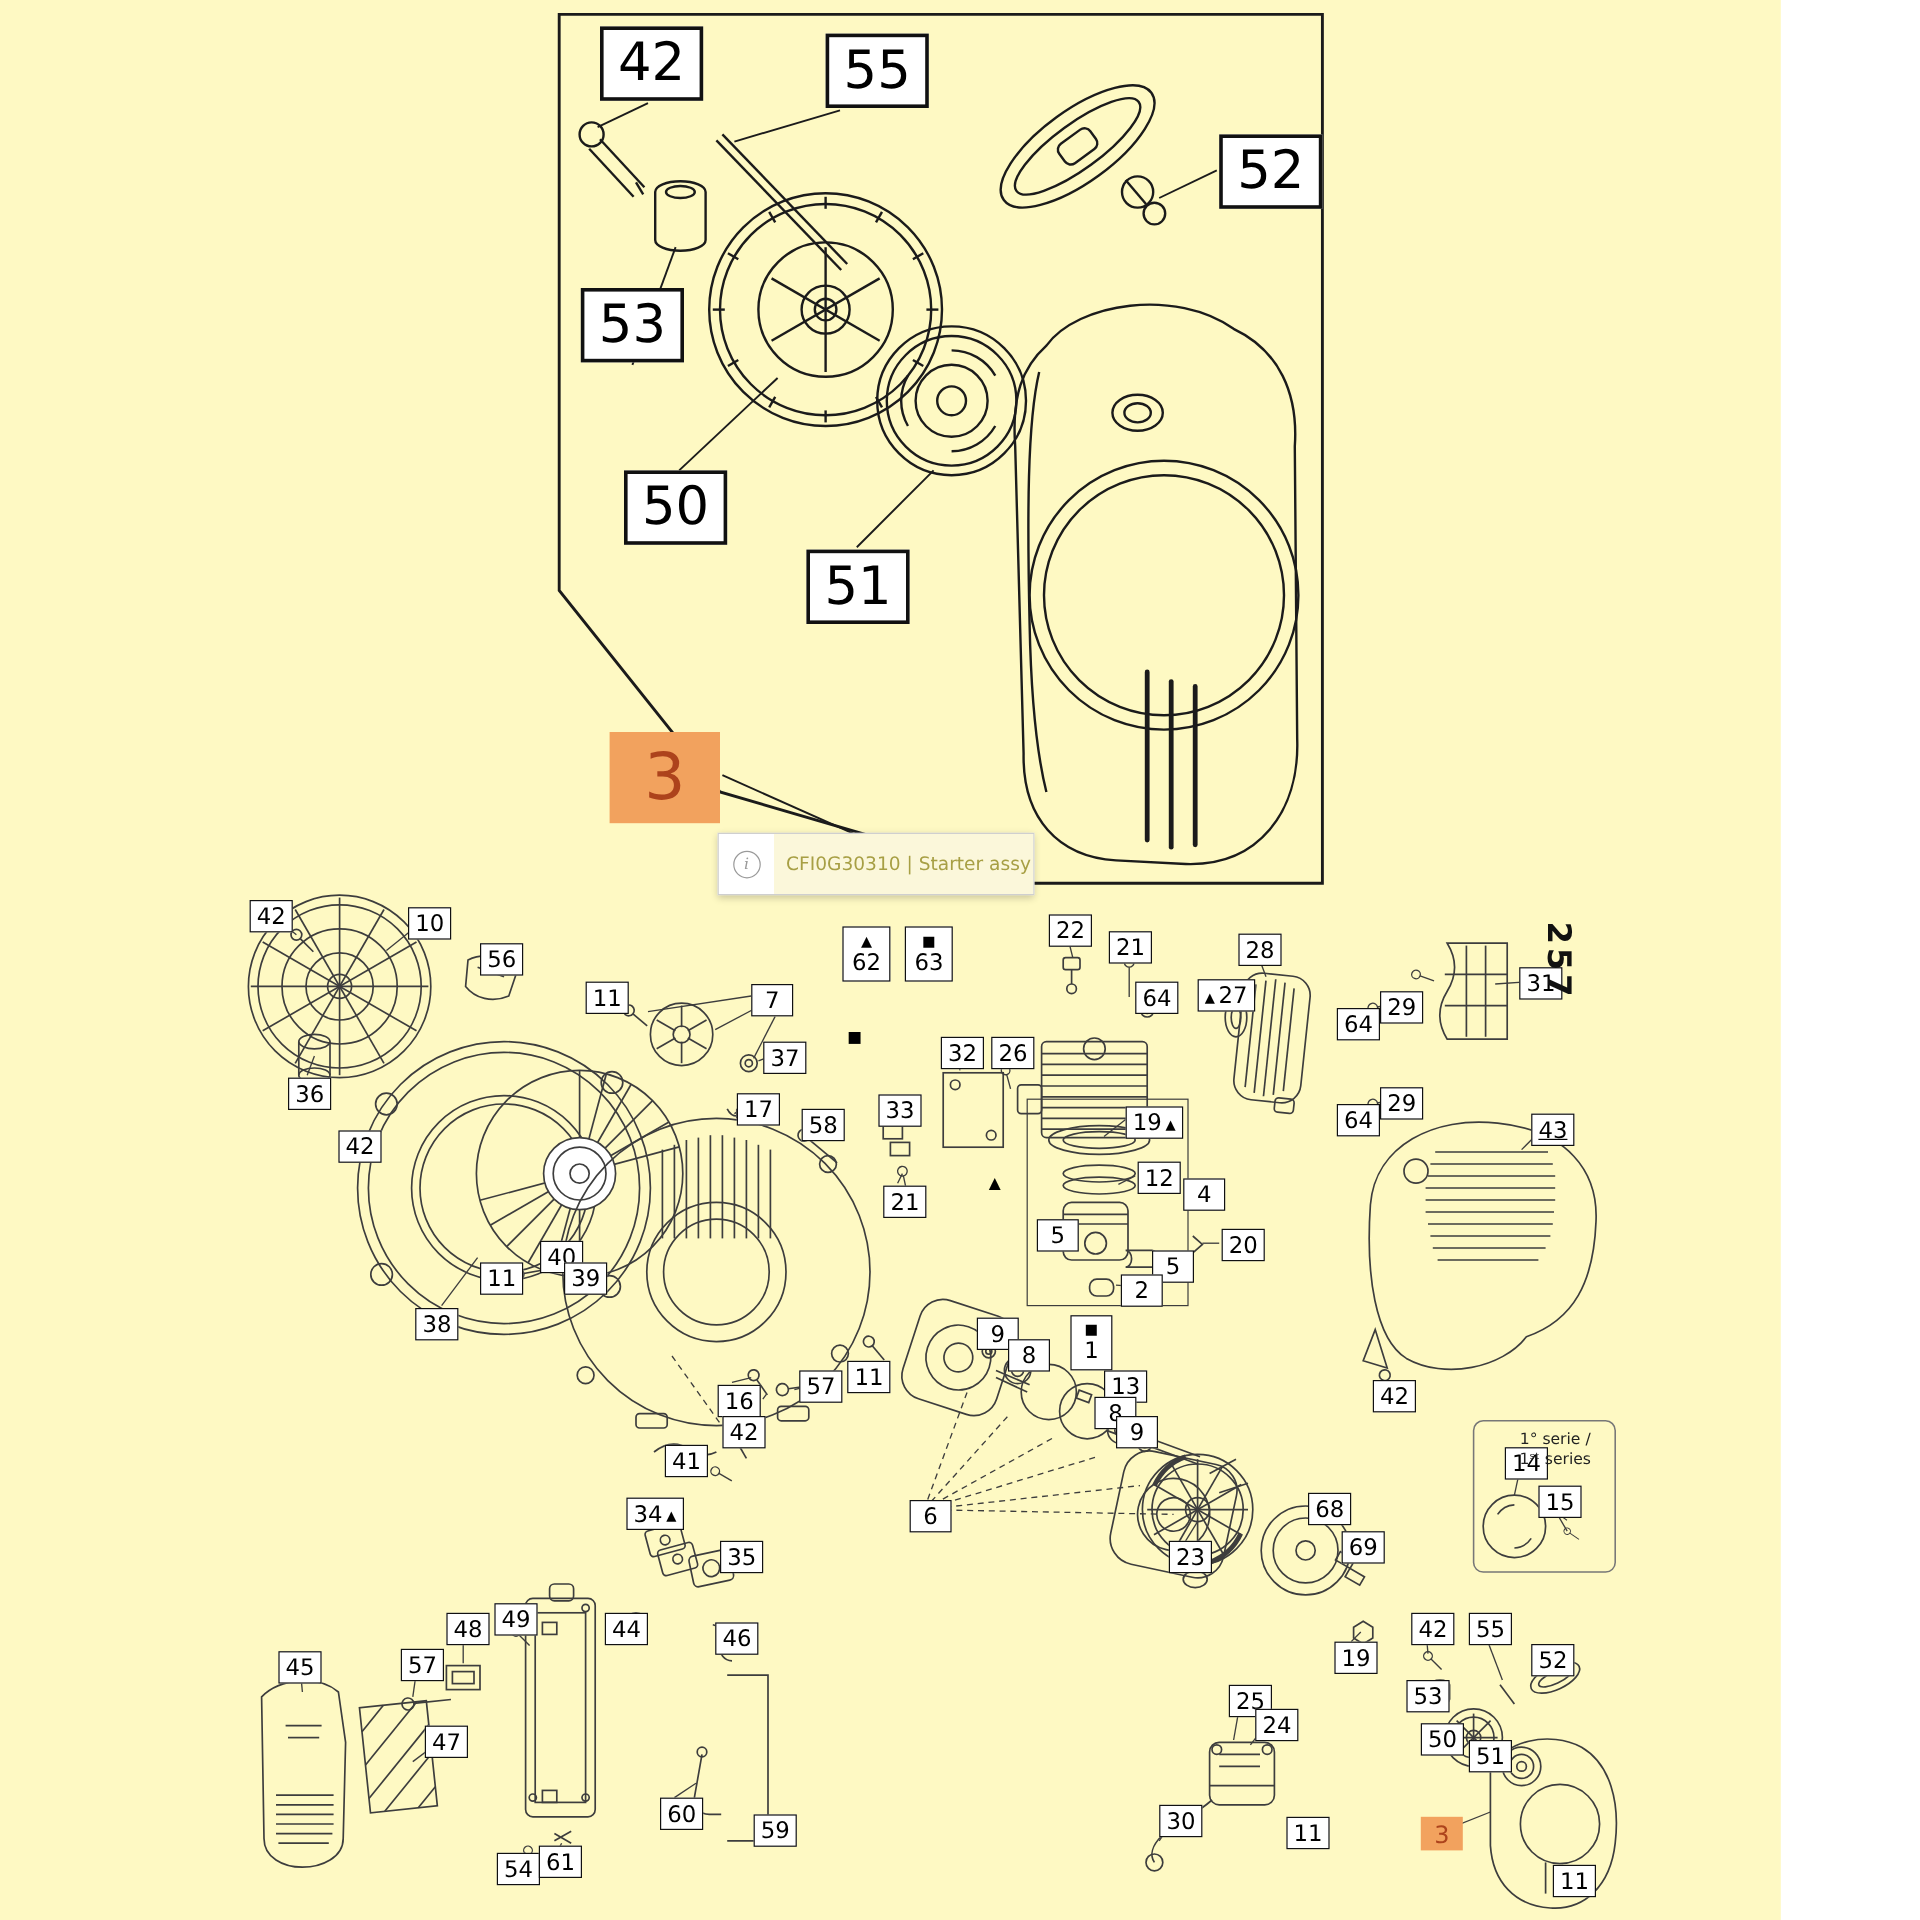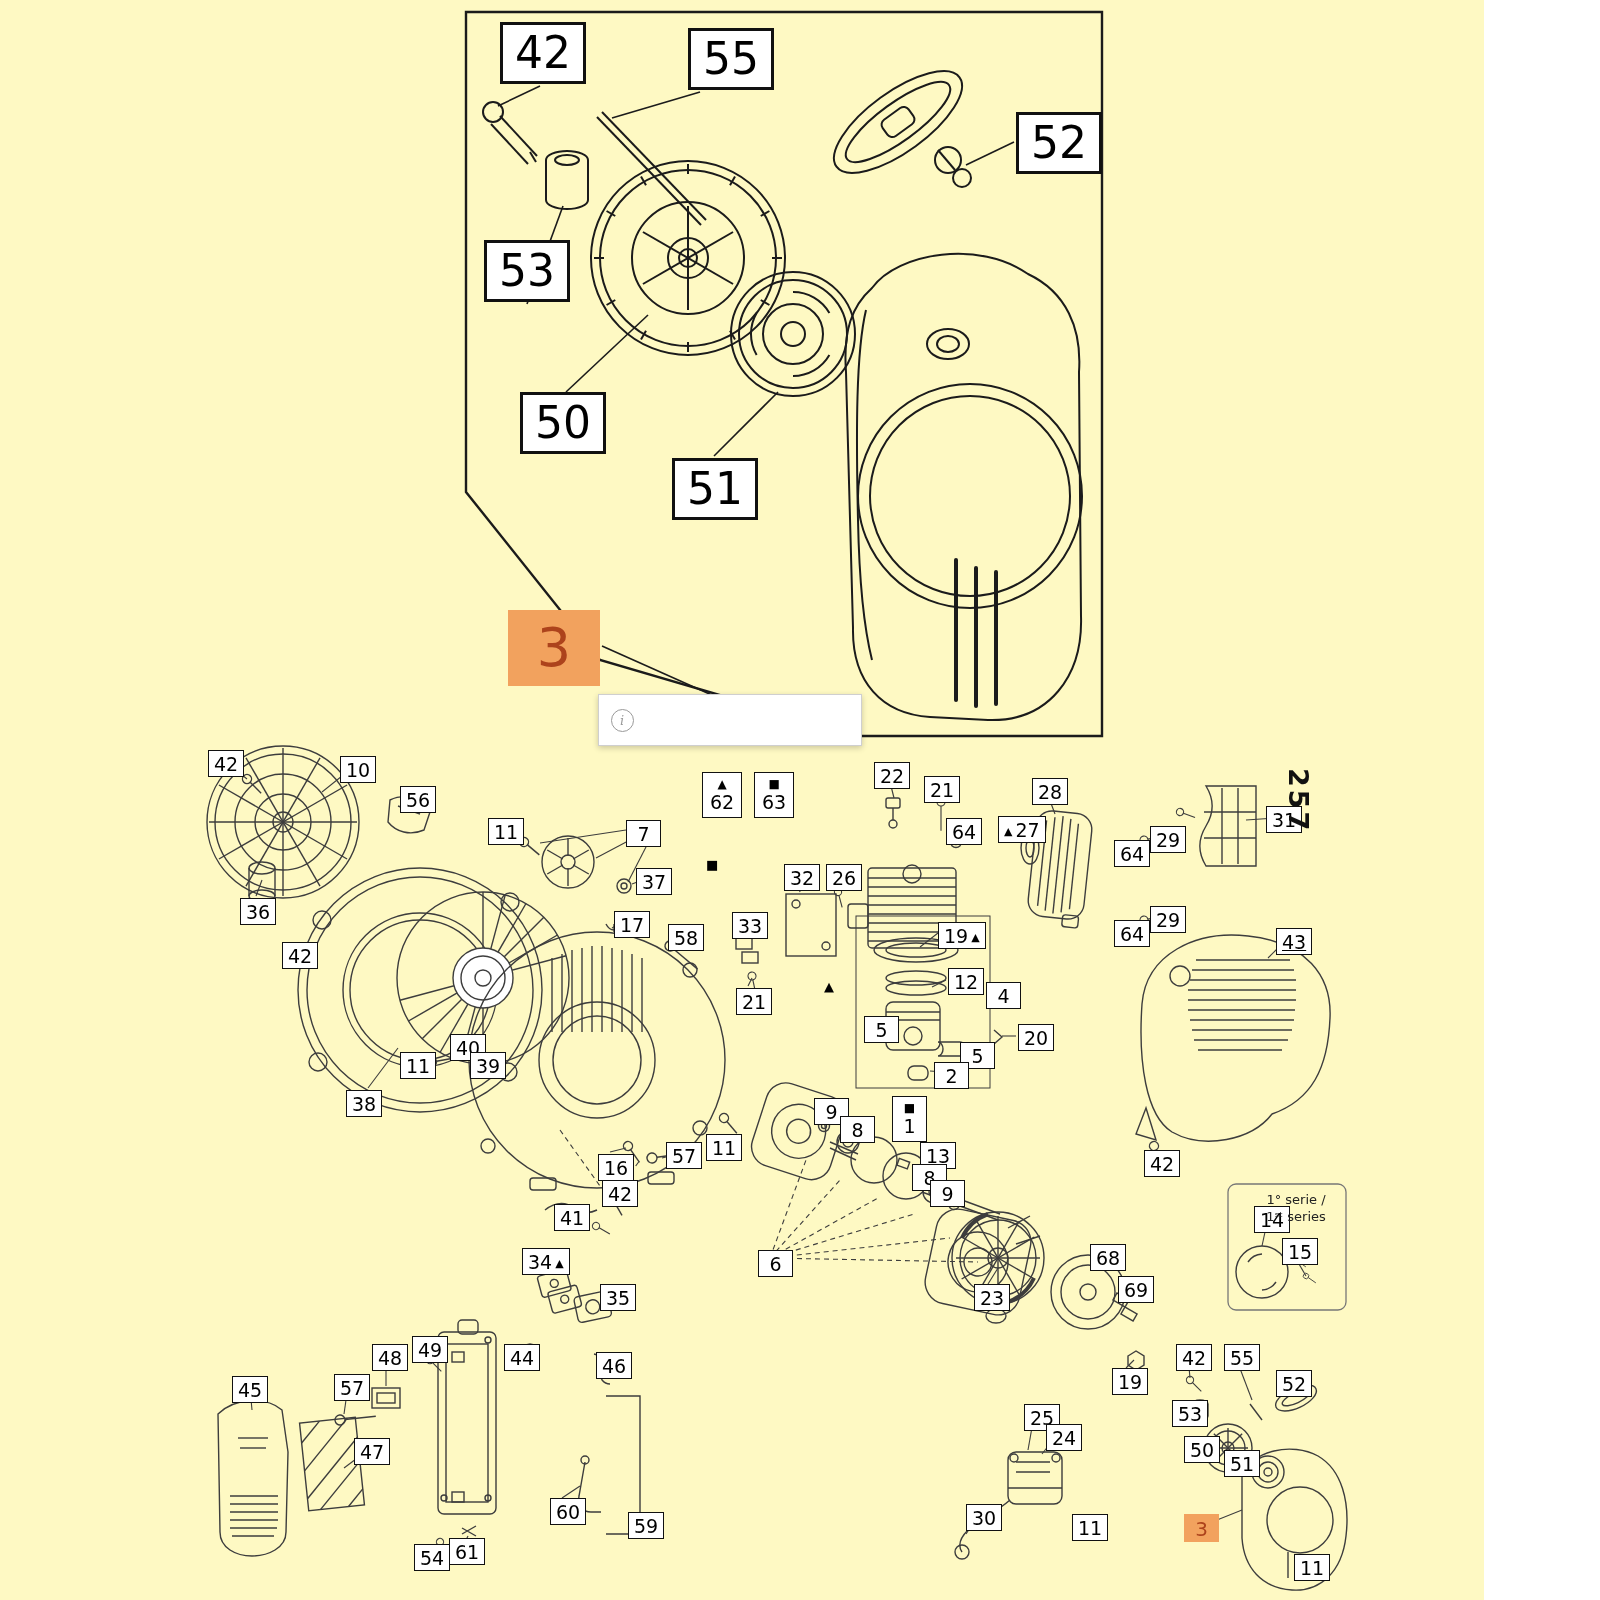--- a/index.html
+++ b/index.html
@@ -631,20 +631,21 @@
       <div class="lbl hl-sm" style="left: 1184px; top: 1514px;">3</div>
       <div class="lbl sm" style="left: 1294px; top: 1554px;">11</div>
       <div class="lbl mk" style="left: 706px; top: 858px;">■</div>
       <div class="lbl mk" style="left: 824px; top: 980px;">▲</div>
     </div>
 
   <div class="tooltip">
     <span class="tip-icon-wrap">
       <span class="tip-icon">i</span>
     </span>
+    <span class="tip-text">CFI0G30310 | Starter assy</span>
   </div>
 
   <div class="pagenum">257</div>
 
   <div class="series">1° serie /
 1ˢᵗ series</div>
 
 </div>
 
 </body></html>

